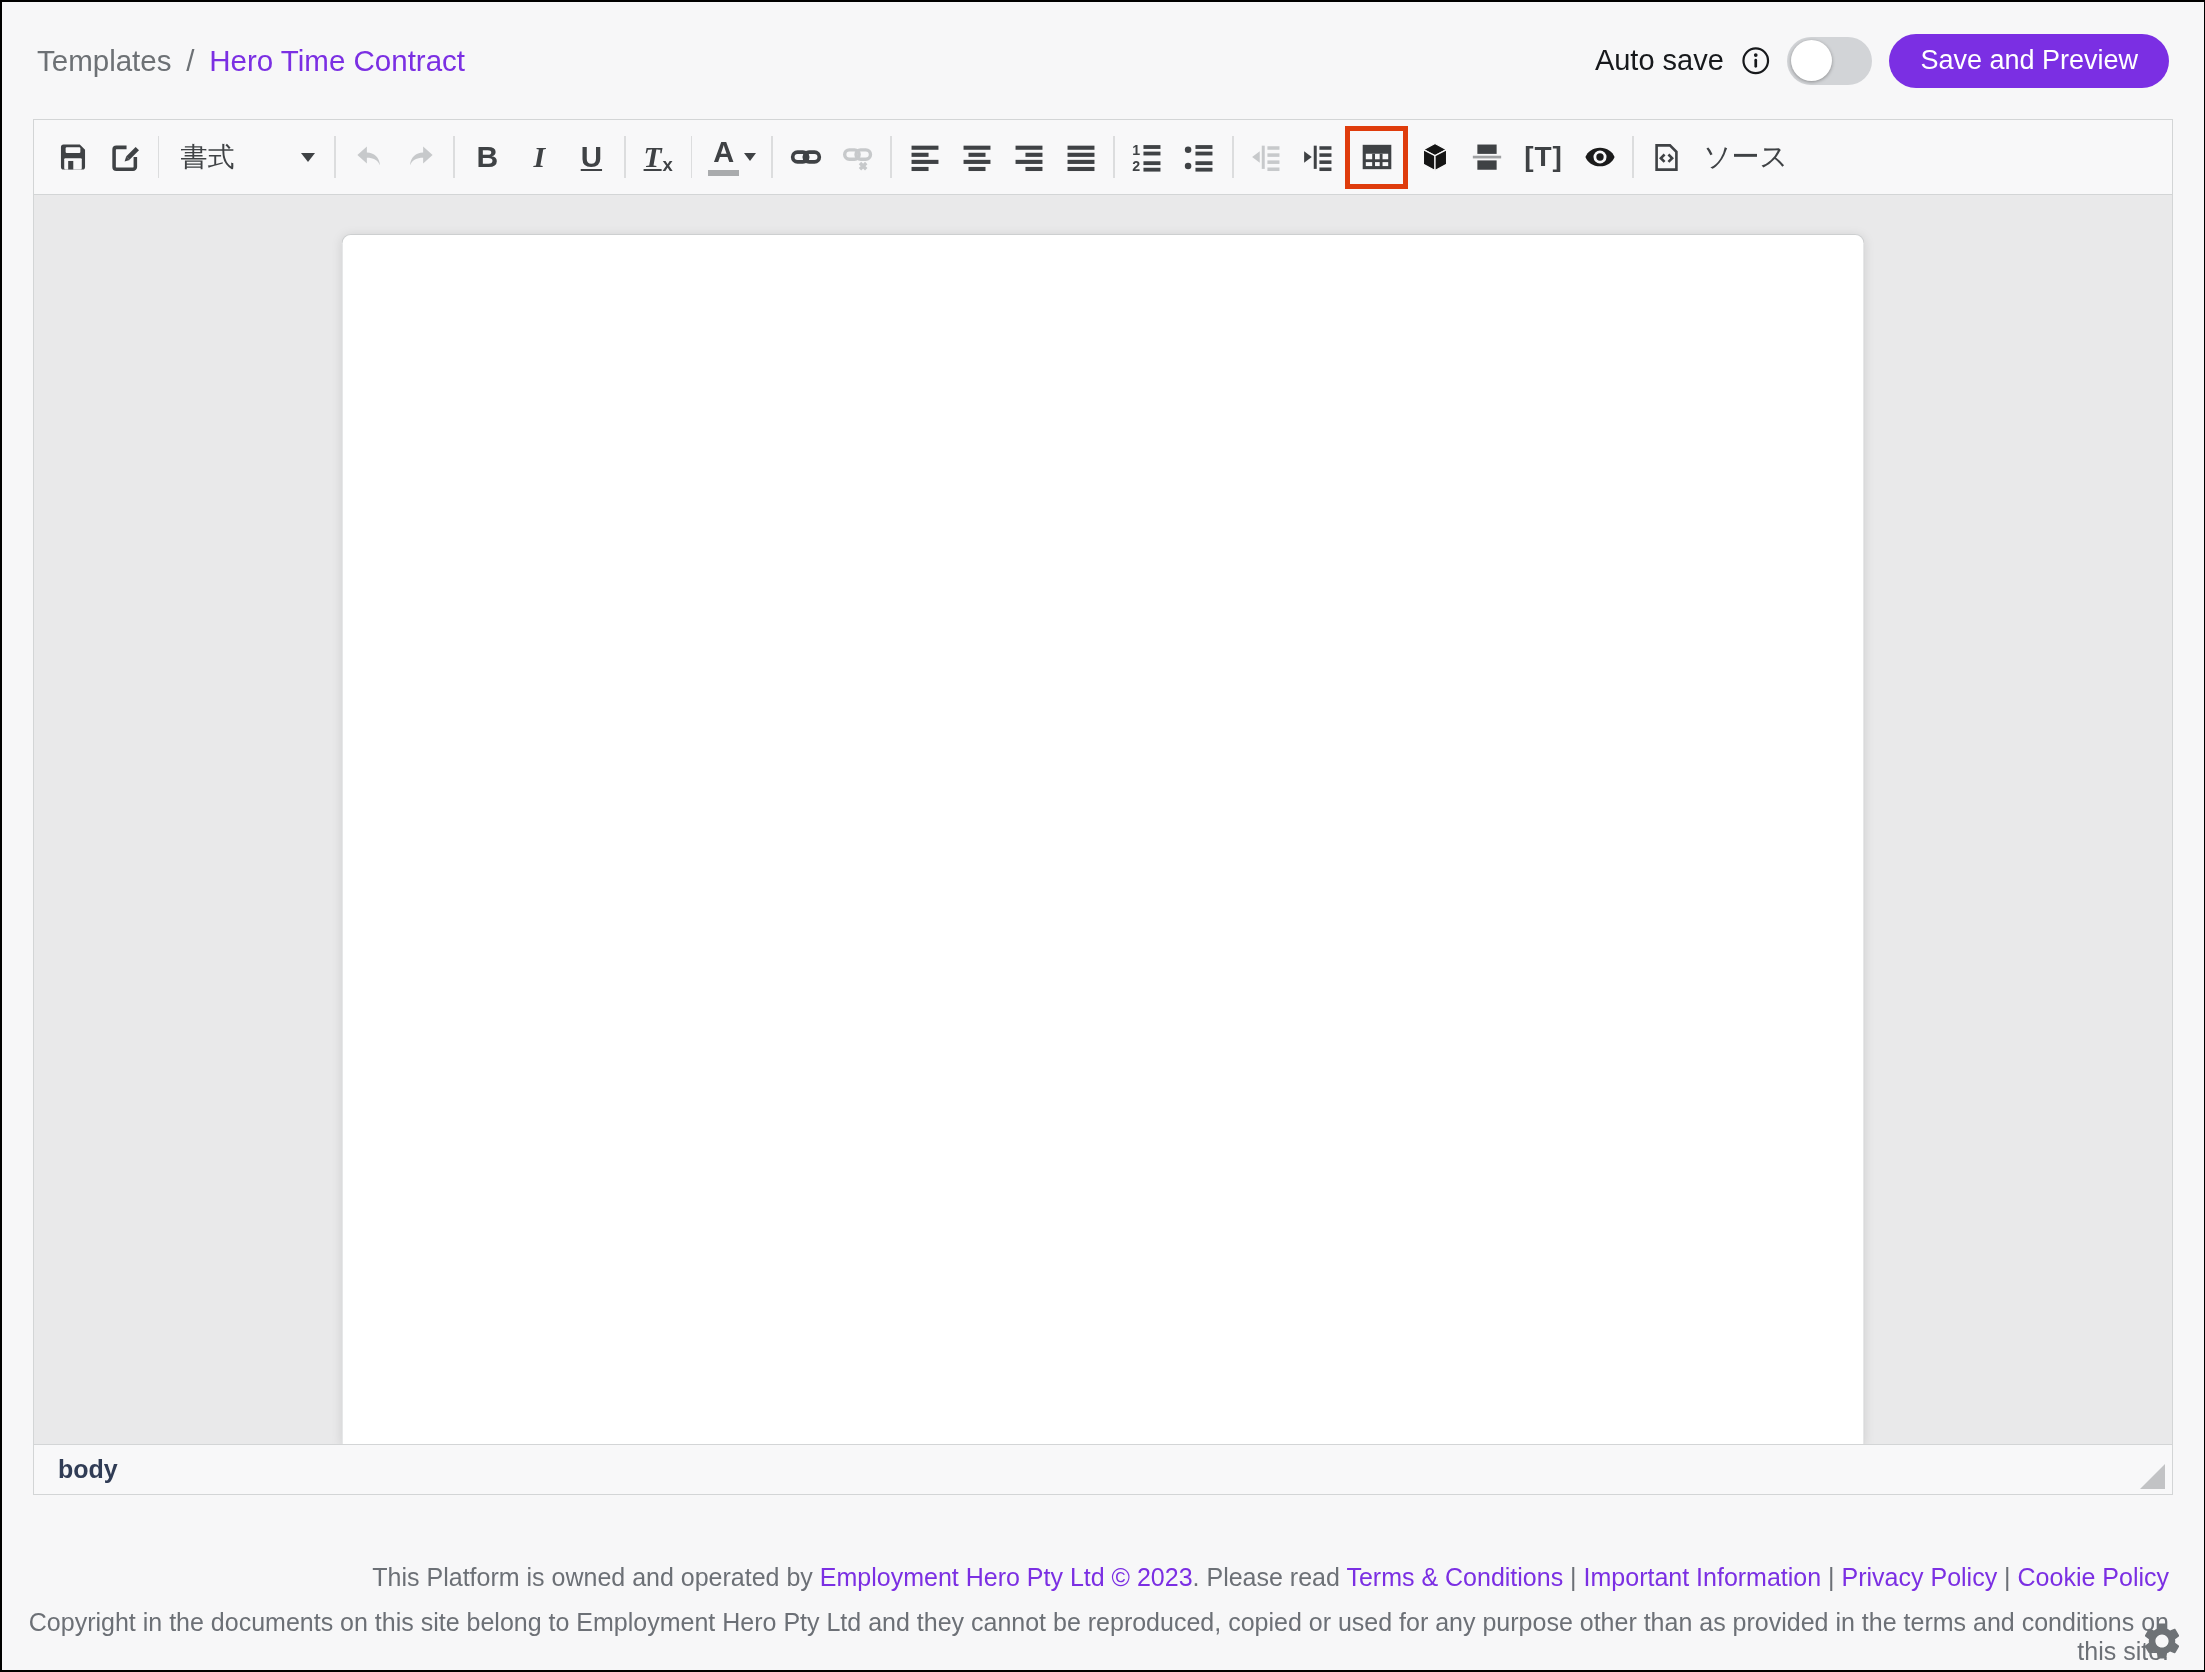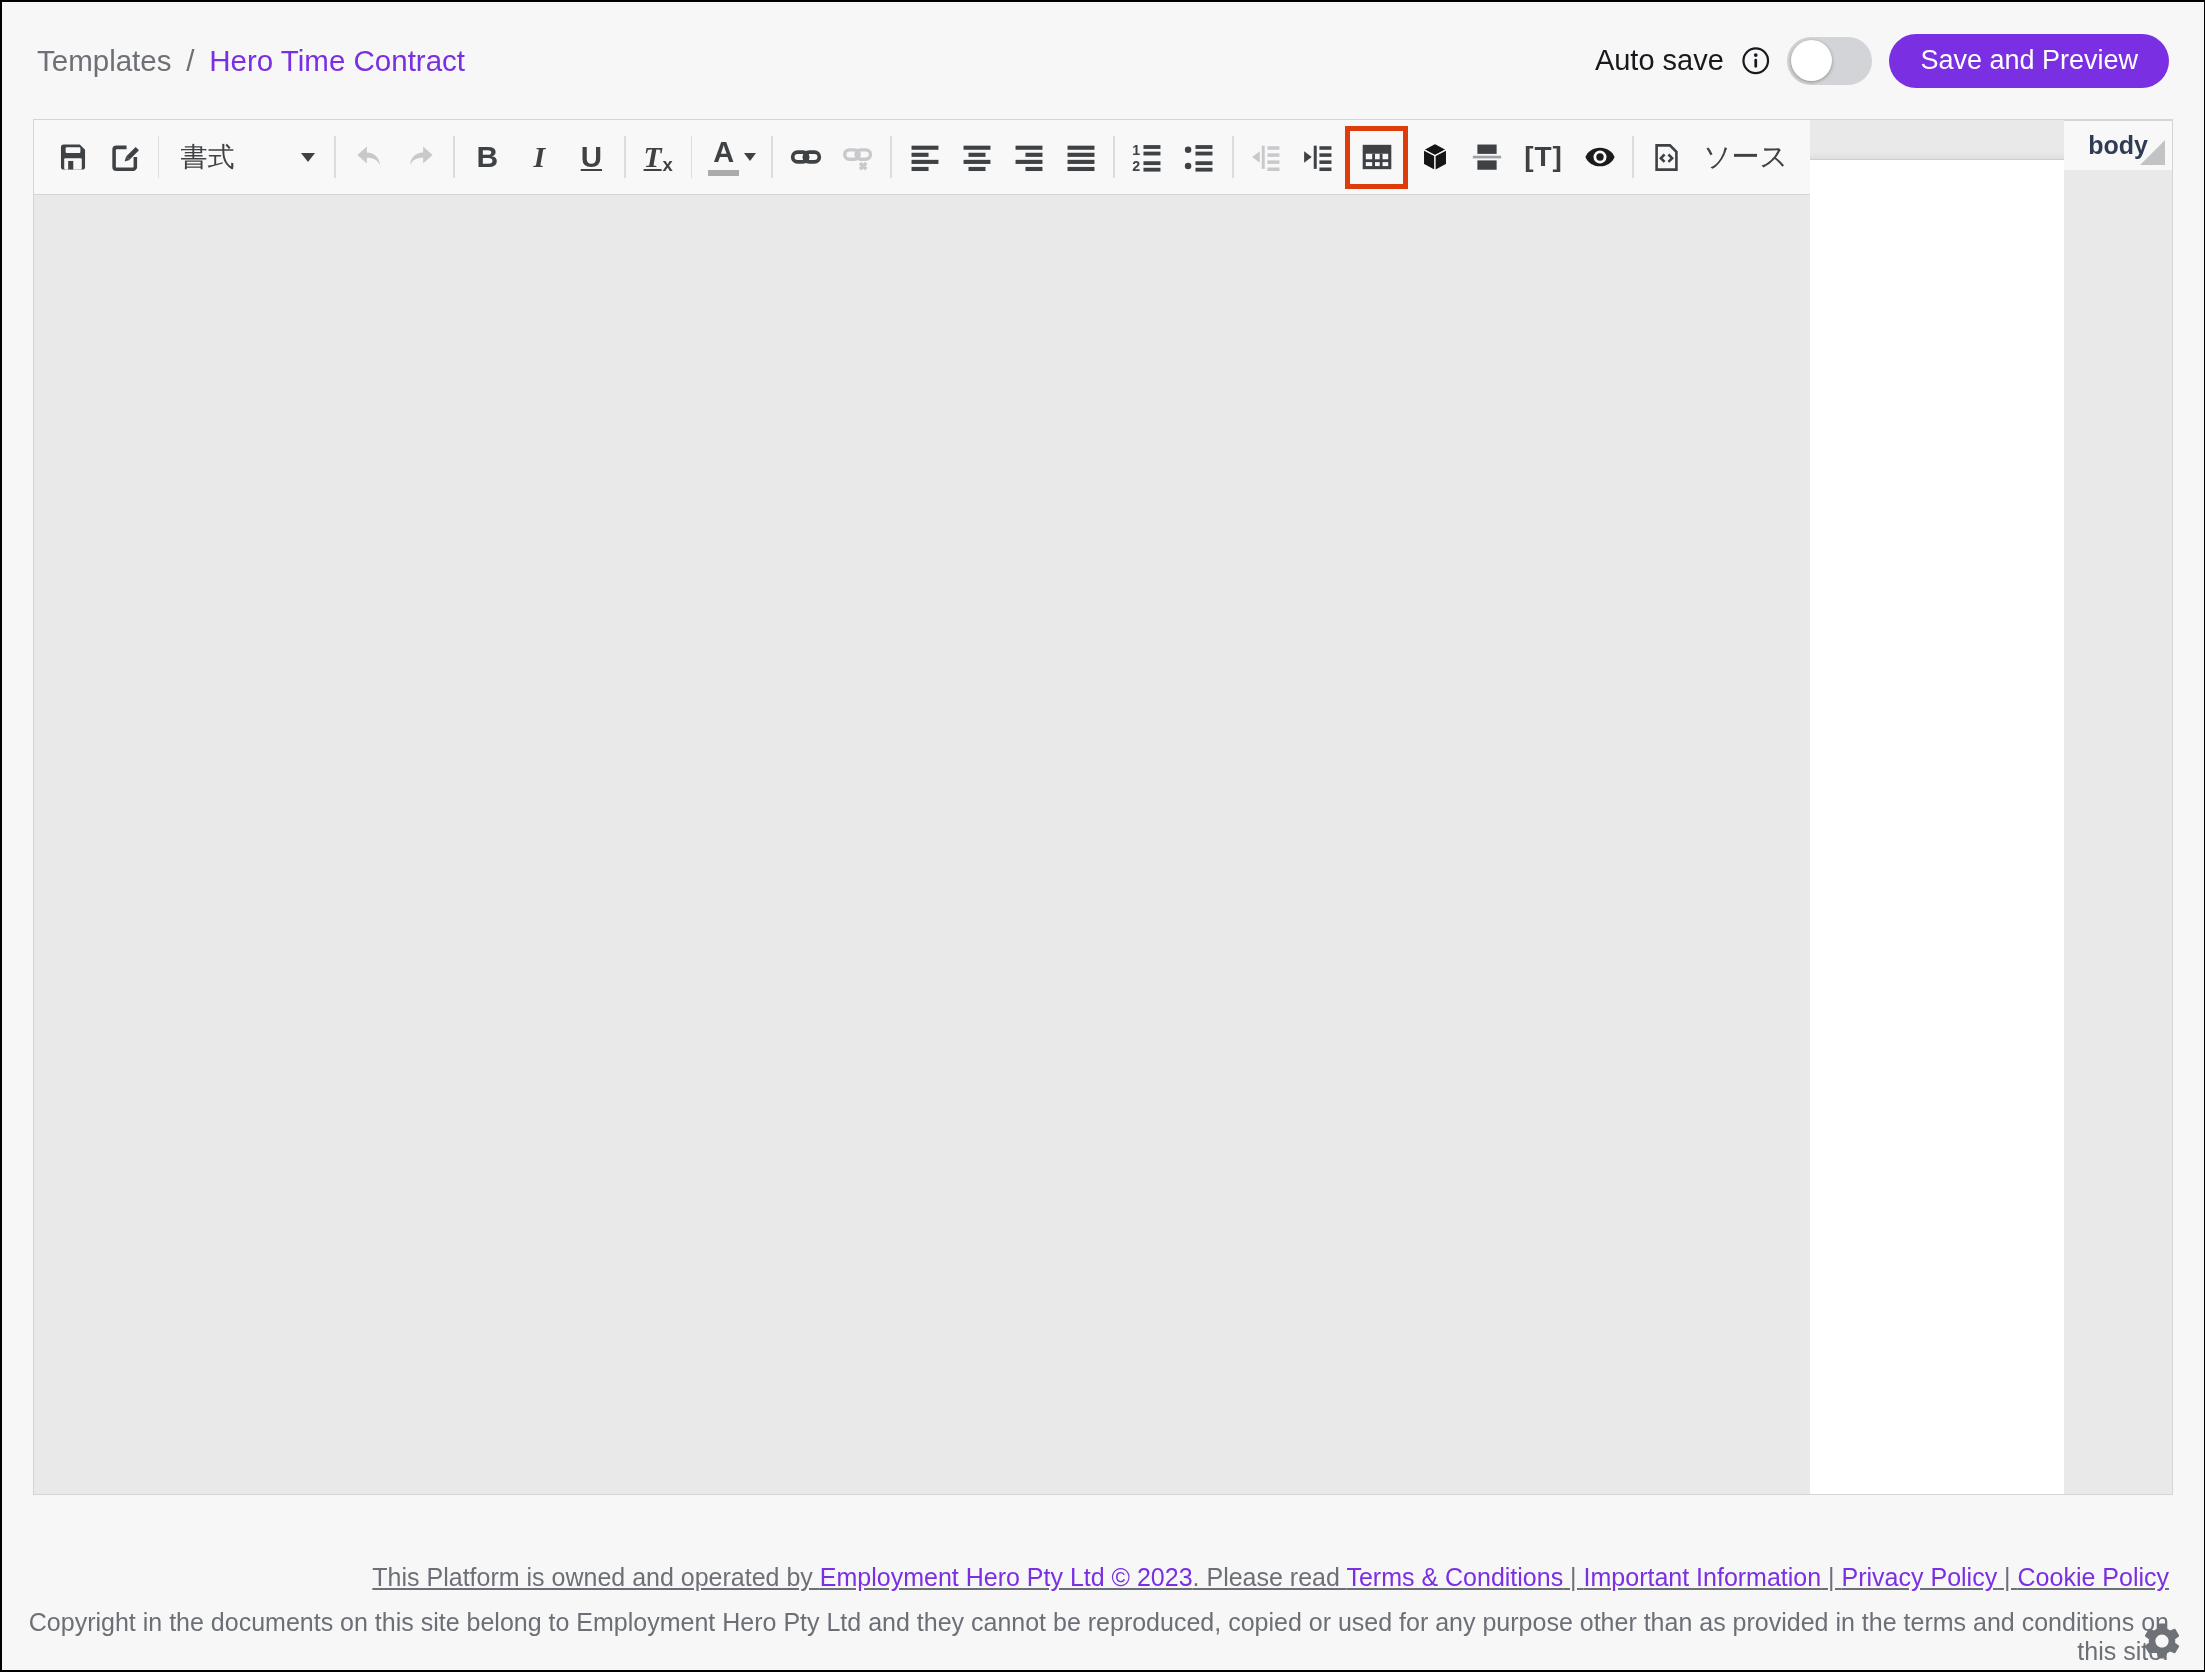--- a/index.html
+++ b/index.html
@@ -35,21 +35,21 @@
   .save-preview-btn {
     height: 54px; padding: 0 31px; border: none; border-radius: 27px;
     background: #7B2FE3; color: #FFFFFF; font-size: 27px;
     font-family: inherit; display: flex; align-items: center; cursor: pointer;
   }
 
   
   .editor-shell {
     position: absolute; left: 31px; top: 117px; width: 2140px; height: 1376px;
     border: 1.8px solid #D3D5D6; background: #E9E9EA;
-    display: flex; 
+    display: flex; flex-direction: column;
   }
 
   
   .toolbar {
     height: 75px; flex: none; background: #F8F8F9; border-bottom: 1.8px solid #D3D5D6;
     display: flex; align-items: center; padding: 0 13px; white-space: nowrap;
   }
   .tbtn {
     width: 52px; height: 52px; flex: none; display: flex; align-items: center;
     justify-content: center; cursor: pointer; color: #3F4245; background: none; border: none;
@@ -110,21 +110,21 @@
   .resize-handle {
     position: absolute; right: 7.4px; bottom: 5.5px; width: 0; height: 0;
     border-left: 25px solid transparent; border-bottom: 25px solid #C2C3C5; cursor: nwse-resize;
   }
 
   
   .footer {
     position: absolute; left: 0; right: 0; top: 1493px; bottom: 0;
     text-align: right; padding-right: 35px; color: #6C7076;
   }
-  .footer .line1 { margin-top: 68px; font-size: 25px; text-decoration: underline; }
+  .footer .line1 { margin-top: 68px; font-size: 25px; }
   .footer .line2 { margin-top: 15.7px; font-size: 25px; }
   .flink { color: #7B2FE3; cursor: pointer; }
   .gear {
     position: absolute; right: 20px; bottom: 7.4px; width: 44px; height: 44px;
     color: #6E7276; cursor: pointer;
   }
   .gear svg { width: 44px; height: 44px; display: block; }
 </style>
 </head>
 <body>

